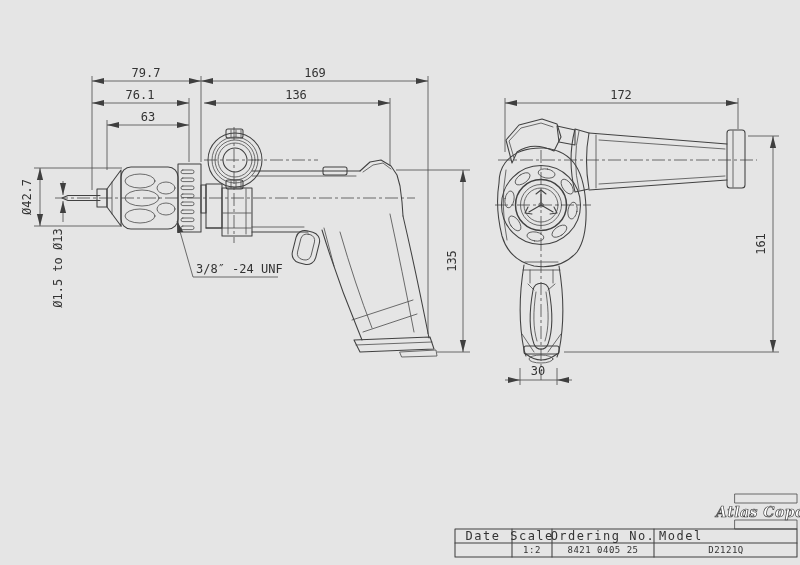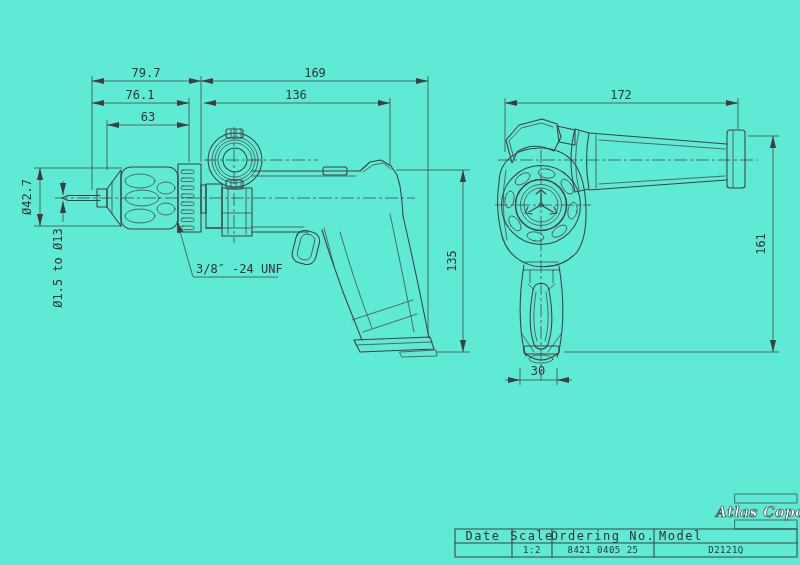--- a/index.html
+++ b/index.html
@@ -1,16 +1,16 @@
 <!DOCTYPE html>
 <html><head>
 <meta charset="utf-8">
 <style>
   html,body{margin:0;padding:0;background:#ffffff;}
-  .stage{position:relative;width:800px;height:565px;background:#5eead4;overflow:hidden;
+  .stage{position:relative;width:800px;height:565px;background:#e5e5e5;overflow:hidden;
          font-family:"DejaVu Sans Mono",monospace;text-align:center;}
   svg{display:block;}
   .ln{fill:none;stroke:#414141;stroke-width:1.05;stroke-linejoin:round;stroke-linecap:round;}
   .thin{fill:none;stroke:#4a4a4a;stroke-width:0.8;stroke-linejoin:round;stroke-linecap:round;}
   .dimln{fill:none;stroke:#4a4a4a;stroke-width:0.8;}
   .cl{fill:none;stroke:#4a4a4a;stroke-width:0.8;stroke-dasharray:13 3 3 3;}
   .dim{font:12px "DejaVu Sans Mono",monospace;fill:#333;}
   .lbl{font:12px "DejaVu Sans Mono",monospace;fill:#333;}
   .tbh{font:12px "DejaVu Sans Mono",monospace;fill:#333;letter-spacing:1.5px;}
   .tbv{font:9px "DejaVu Sans Mono",monospace;fill:#333;letter-spacing:0.5px;}

